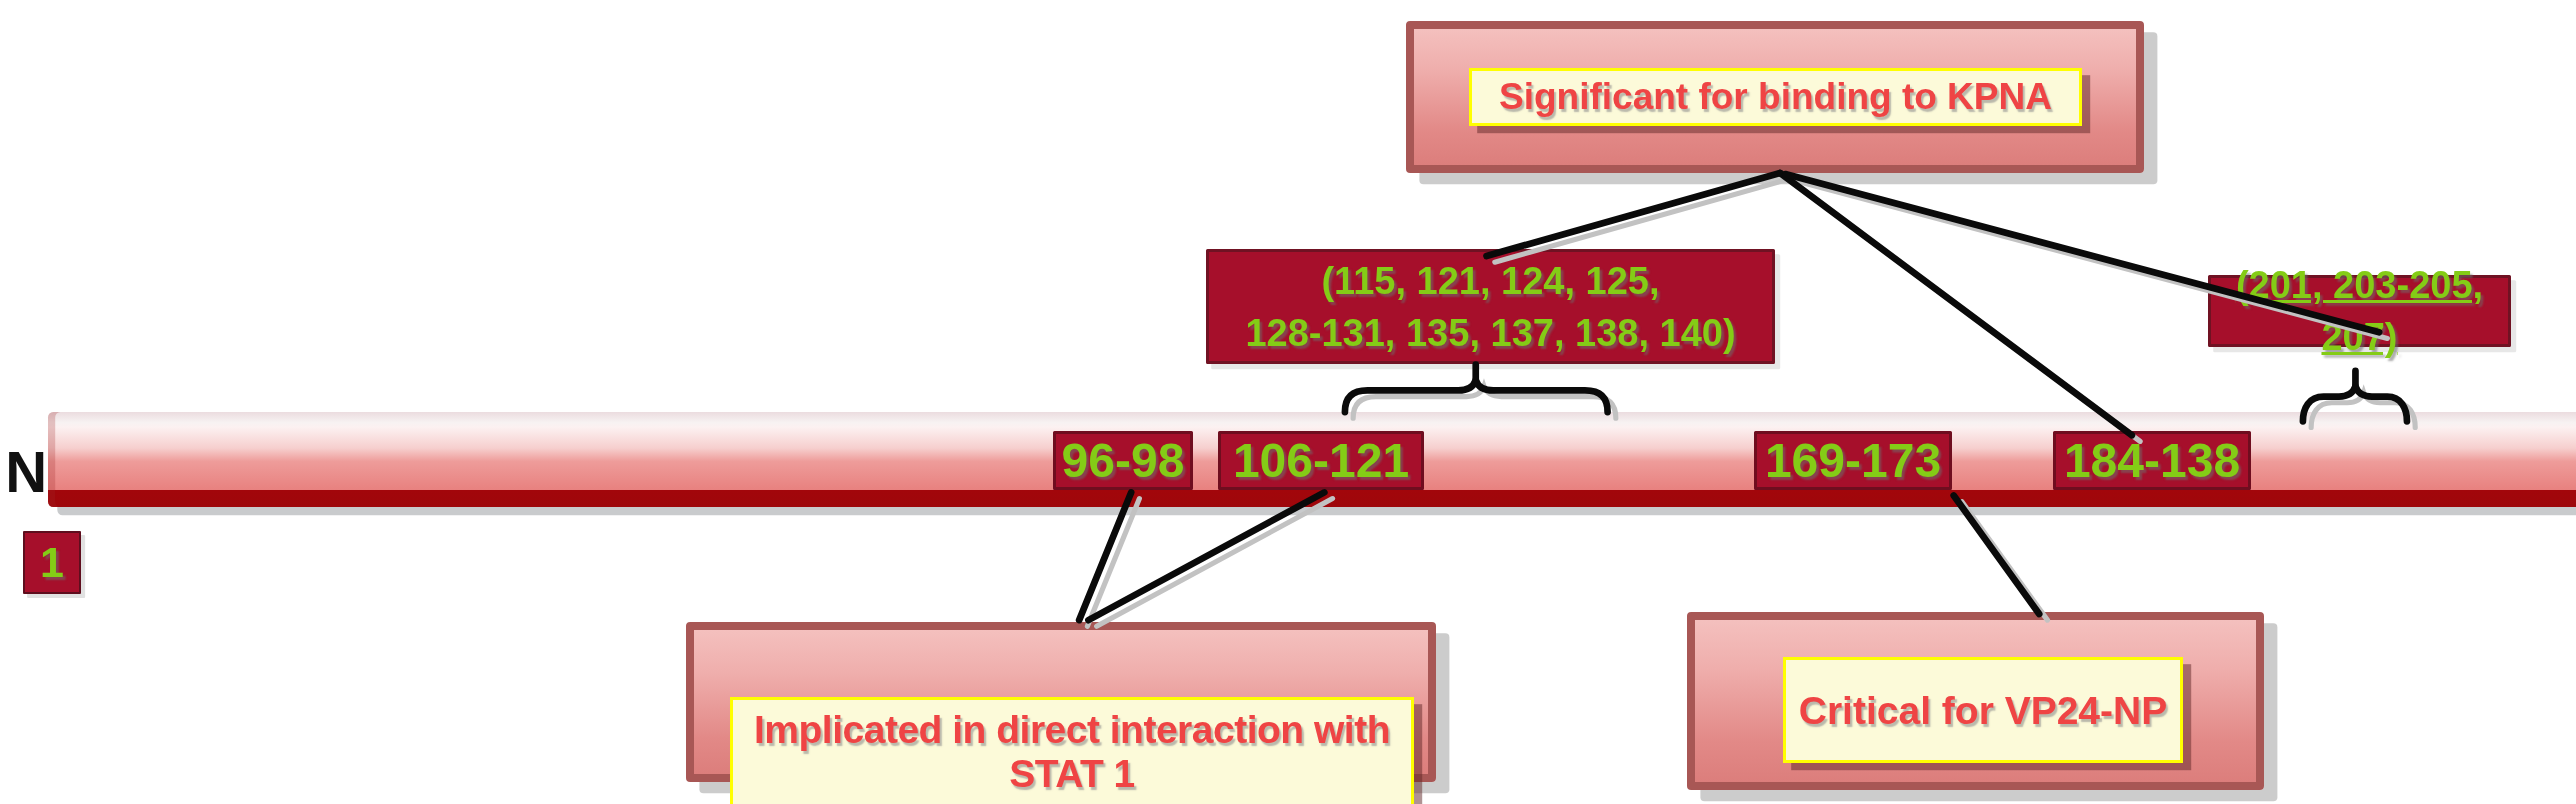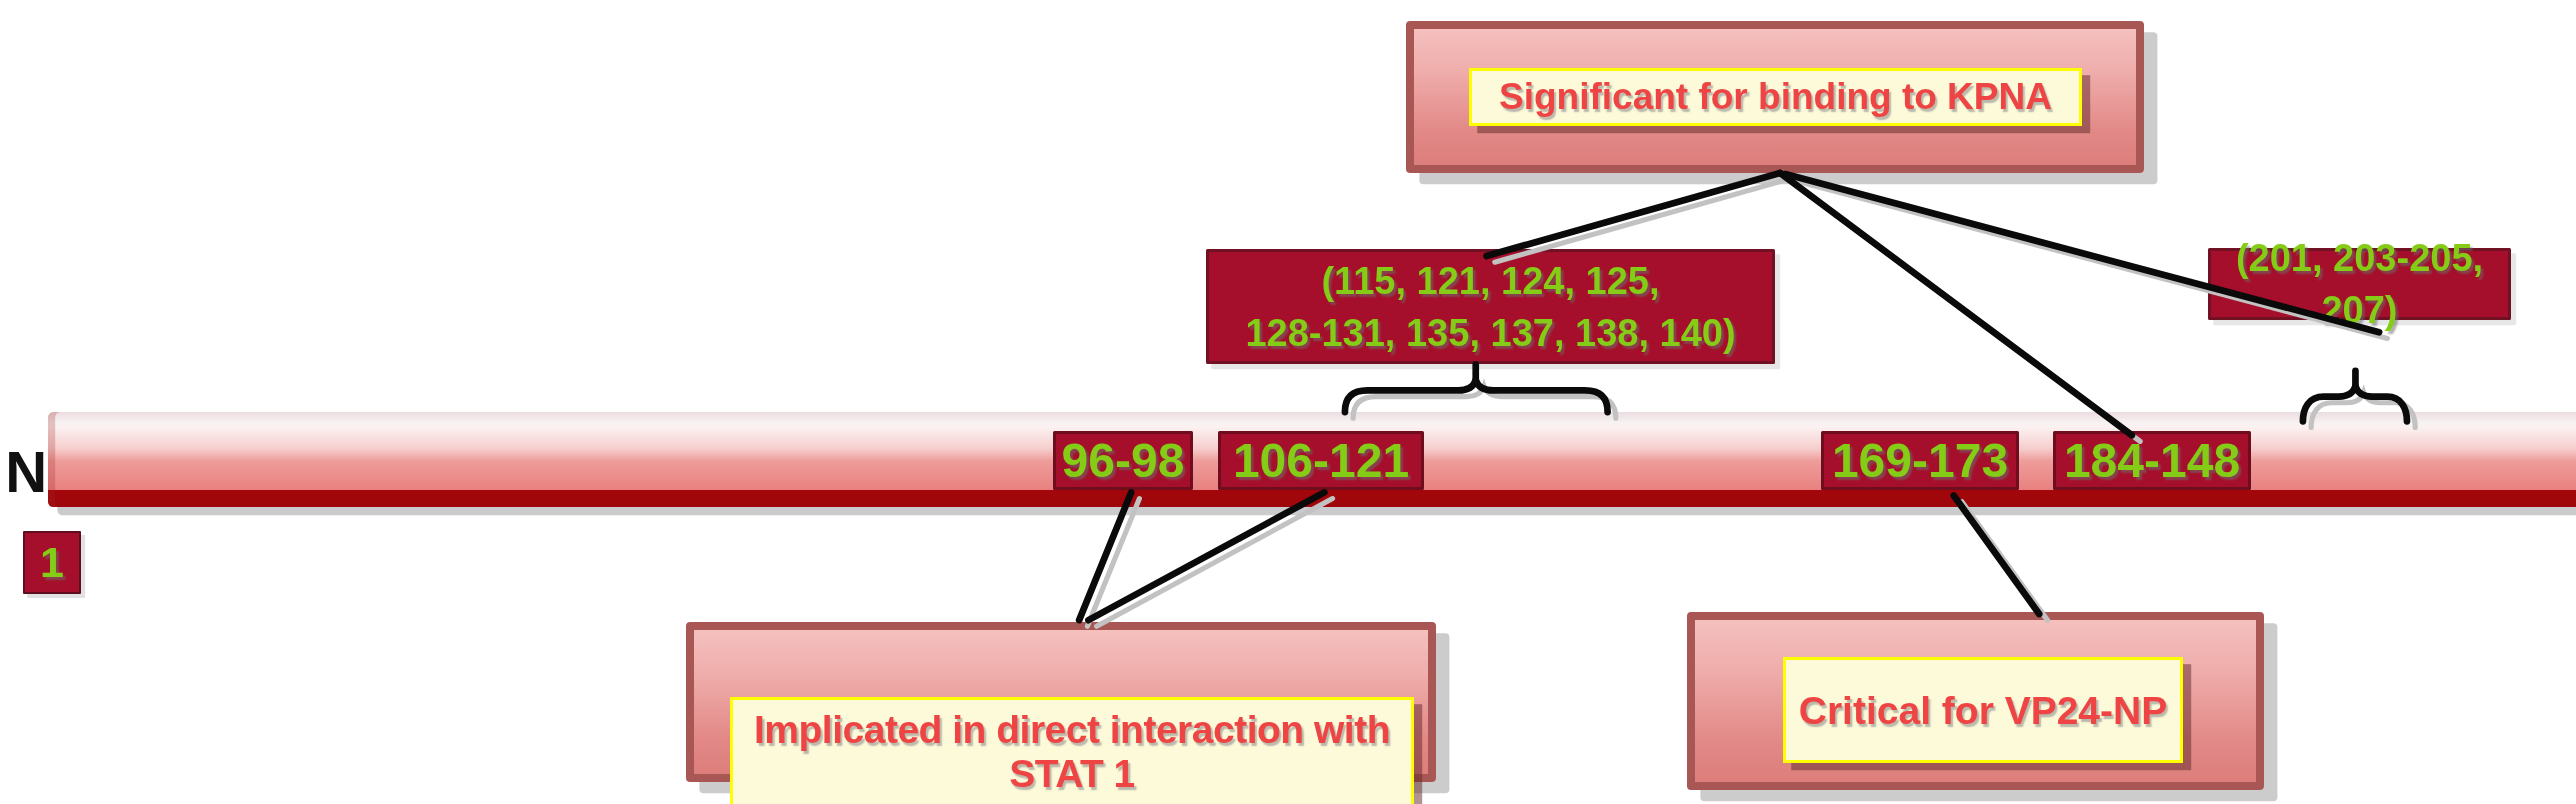--- a/index.html
+++ b/index.html
@@ -67,28 +67,28 @@
 <div id="canvas">
 
   <div class="protein-bar"></div>
 
   <div class="terminus" style="left:4.1px;top:439px;width:44px;height:64px;">N</div>
 
   <div class="crimson-box badge" style="left:23px;top:531px;width:58px;height:63px;">1</div>
 
   <div class="crimson-box region-box" style="left:1053px;width:140px;">96-98</div>
   <div class="crimson-box region-box" style="left:1218px;width:206px;">106-121</div>
-  <div class="crimson-box region-box" style="left:1821px;width:198px;">169-173</div>
-  <div class="crimson-box region-box" style="left:2053px;width:198px;">184-148</div>
+  <div class="crimson-box region-box" style="left:1754px;width:198px;">169-173</div>
+  <div class="crimson-box region-box" style="left:2053px;width:198px;">184-138</div>
 
   <div class="crimson-box numbox" style="left:1206px;top:249px;width:569px;height:115px;">
     <div>(115, 121, 124, 125,</div>
     <div>128-131, 135, 137, 138, 140)</div>
   </div>
-  <div class="crimson-box numbox" style="left:2208px;top:248px;width:303px;height:72px;">
+  <div class="crimson-box numbox" style="left:2208px;top:275px;width:303px;height:72px;text-decoration:underline;">
     <div>(201, 203-205,</div>
     <div>207)</div>
   </div>
 
   <div class="callout" style="left:1406px;top:20.6px;width:738px;height:152px;">
     <div class="callout-inner" style="left:55px;top:39px;width:613px;height:58px;font-size:37px;">Significant for binding to KPNA</div>
   </div>
 
   <div class="callout" style="left:686px;top:622px;width:750px;height:160px;">
     <div class="callout-inner" style="left:36px;top:27px;width:684px;height:110px;font-size:39px;line-height:44px;letter-spacing:-0.5px;margin-top:40px;">

